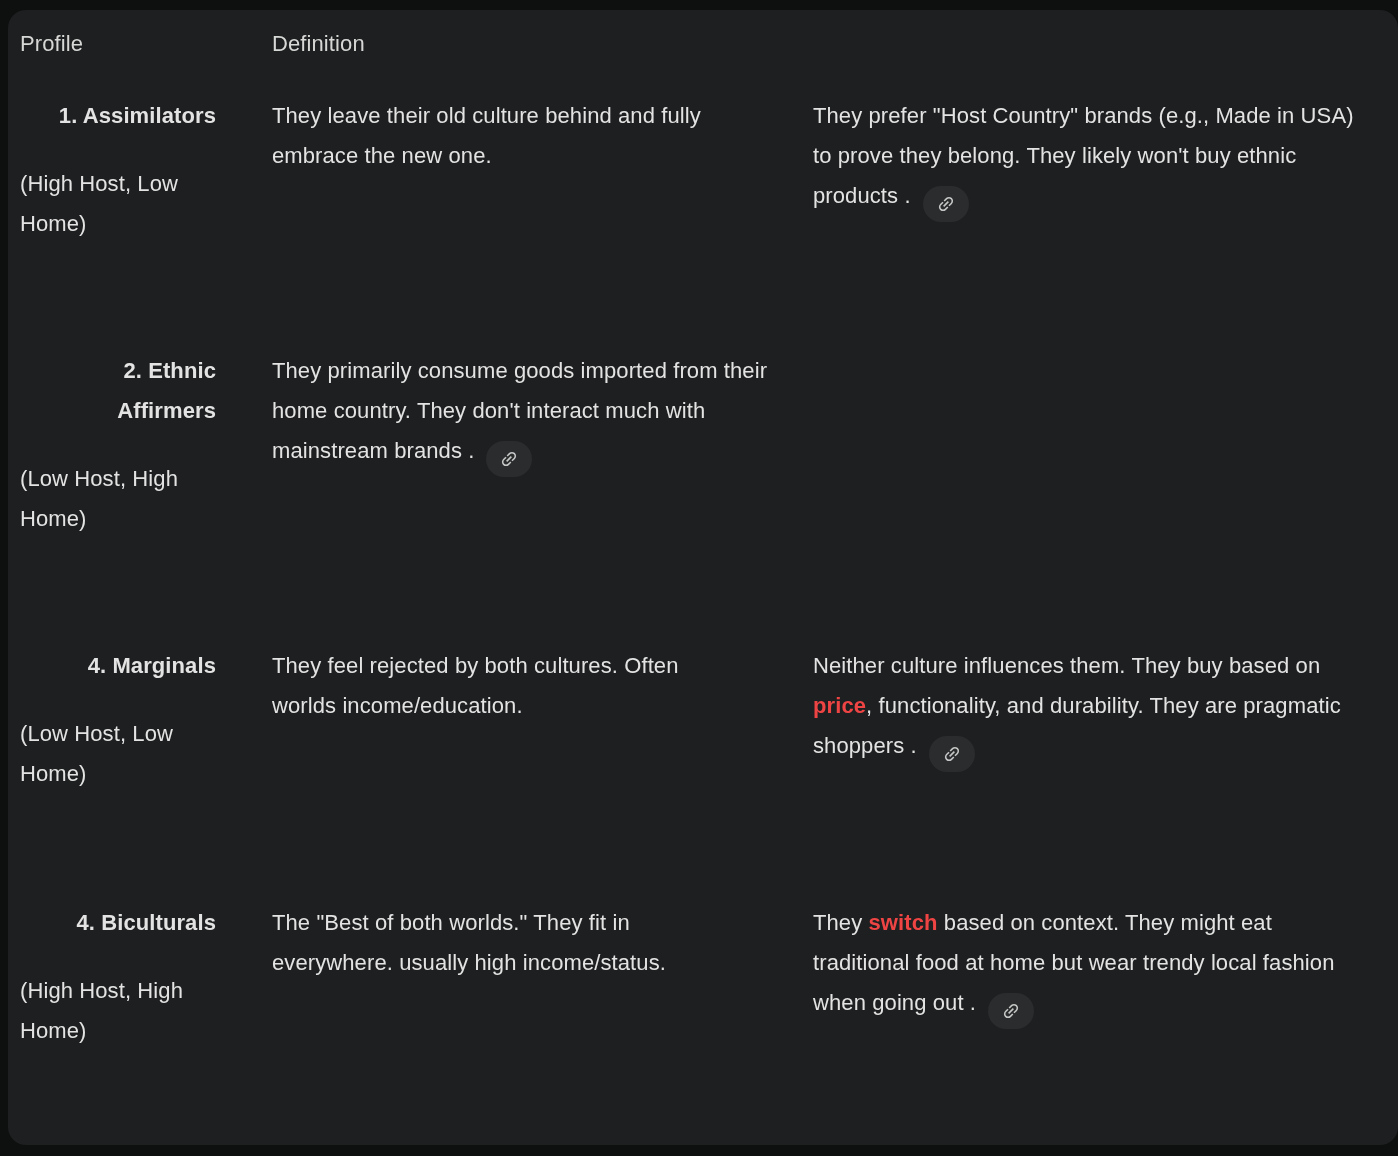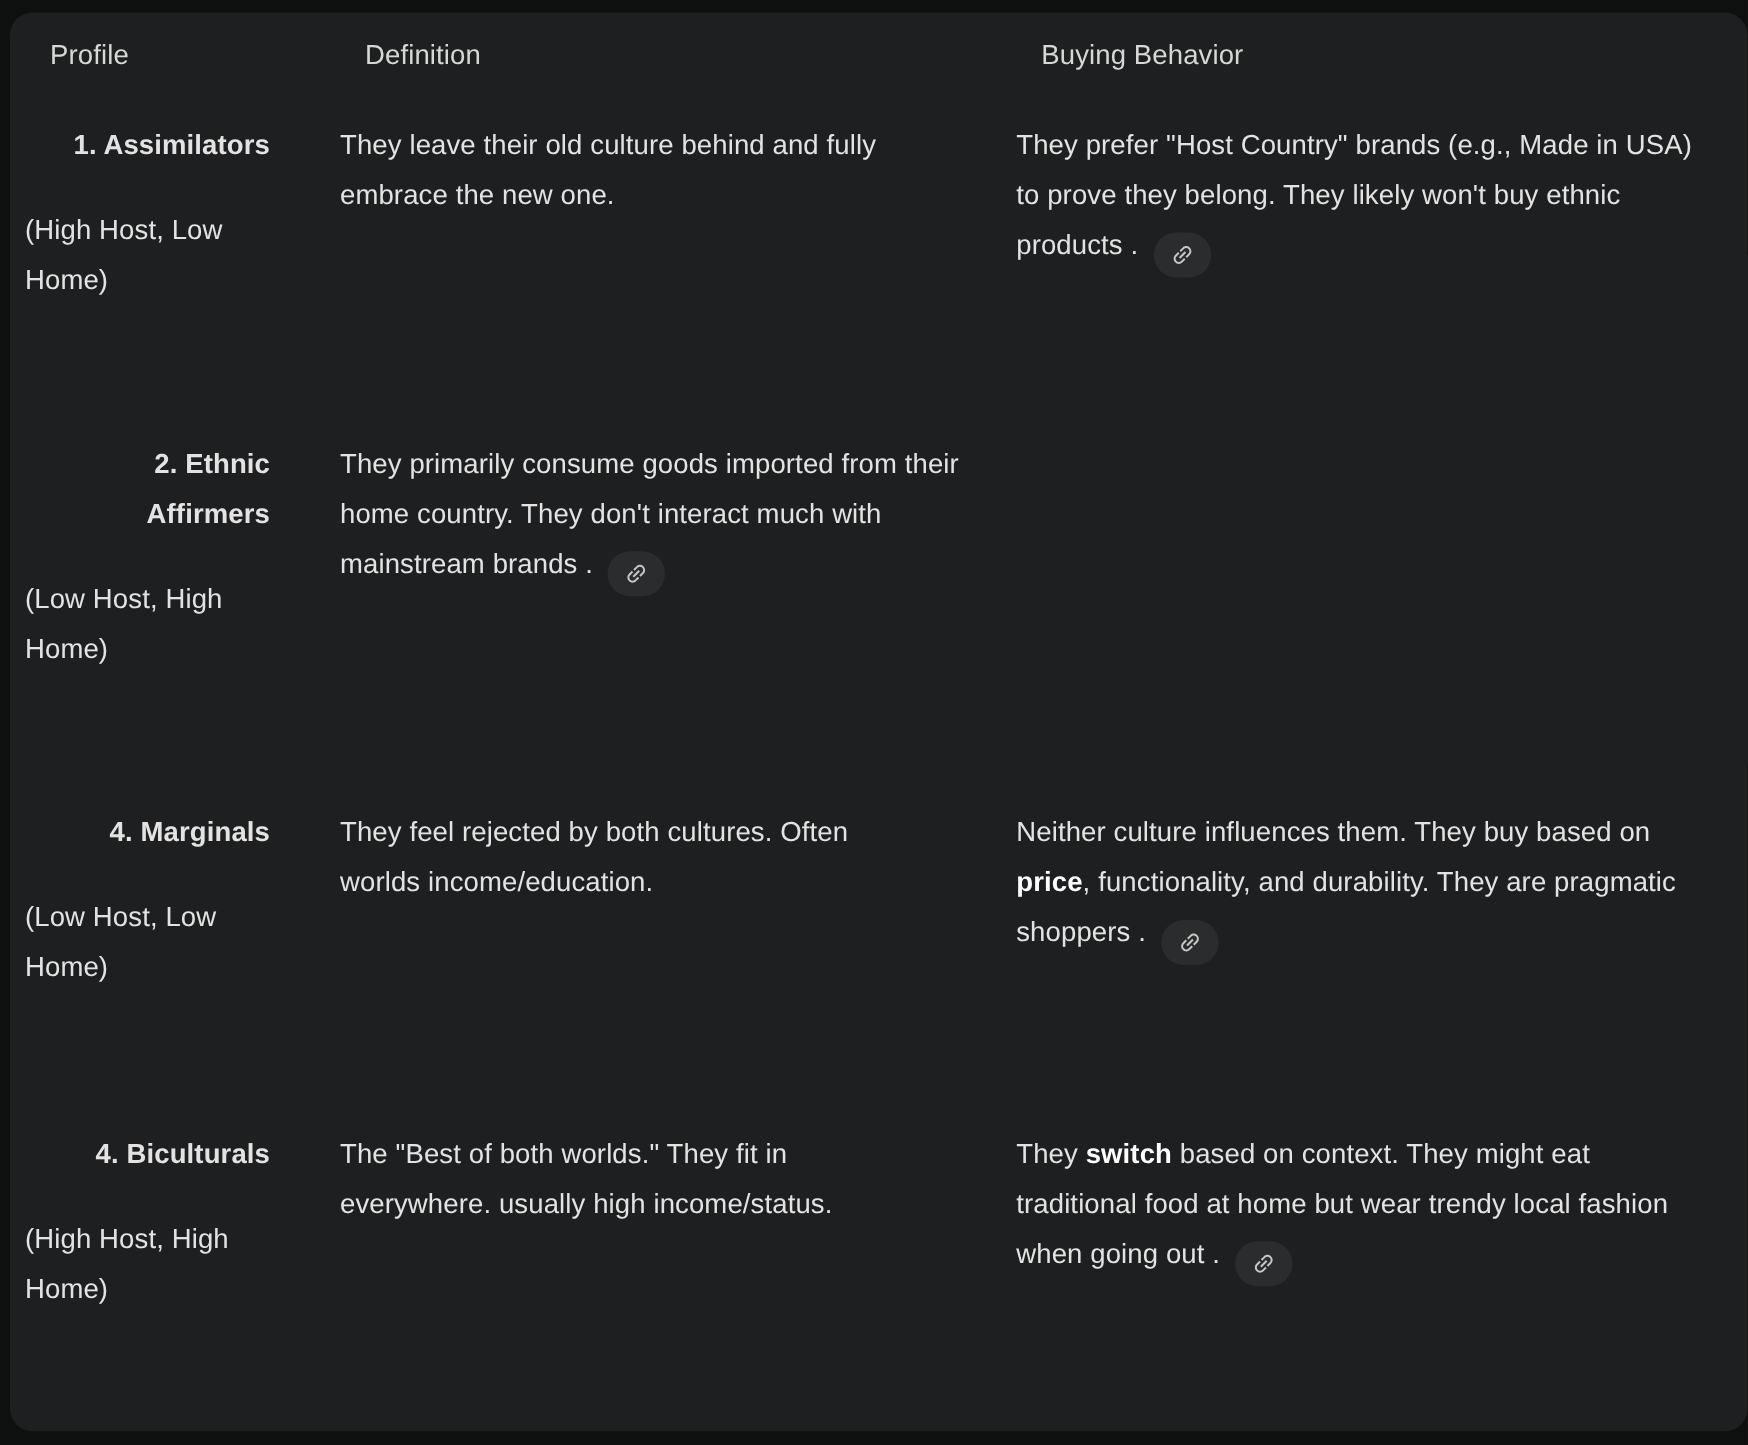--- a/index.html
+++ b/index.html
@@ -39,28 +39,27 @@
     padding: 15px 36px 0 0;
     font-size: 22px;
     line-height: 40px;
     letter-spacing: 0.1px;
     color: #e3e3e3;
   }
   .header .cell {
     padding-top: 14px;
     color: #d7d8d6;
     font-weight: 400;
-    margin-left: 20px;
   }
   .c1 { padding-right: 56px; }
   .c2 { padding-right: 90px; }
   .c3 { padding-right: 36px; }
   .pname { font-weight: 700; text-align: right; }
   .psub { margin-top: 28px; }
-  .buy-text strong, .cell strong { font-weight: 700; color: #ffffff; }
+  .buy-text strong, .cell strong { font-weight: 700; color: #ef4444; }
   .chip {
     display: inline-flex;
     align-items: center;
     justify-content: center;
     width: 46px;
     height: 36px;
     border-radius: 18px;
     background: #2b2c2d;
     margin-left: 12px;
     vertical-align: -11px;
@@ -69,21 +68,20 @@
   .chip svg { width: 20px; height: 20px; fill: #c4c7c5; }
 </style>
 </head>
 <body>
 
 <div class="panel">
 
   <div class="trow header">
     <div class="cell c1">Profile</div>
     <div class="cell c2">Definition</div>
-    <div class="cell c3">Buying Behavior</div>
   </div>
 
   <div class="trow r1">
     <div class="cell c1">
       <div class="pname">1. Assimilators</div>
       <div class="psub">(High Host, Low Home)</div>
     </div>
     <div class="cell c2">They leave their old culture behind and fully embrace the new one.</div>
     <div class="cell c3"><span class="buy-text"><span>They prefer "Host Country" brands (e.g., Made in USA) to prove they belong. They likely won't buy ethnic products .</span></span><span class="chip">
           <svg viewBox="0 0 24 24">

